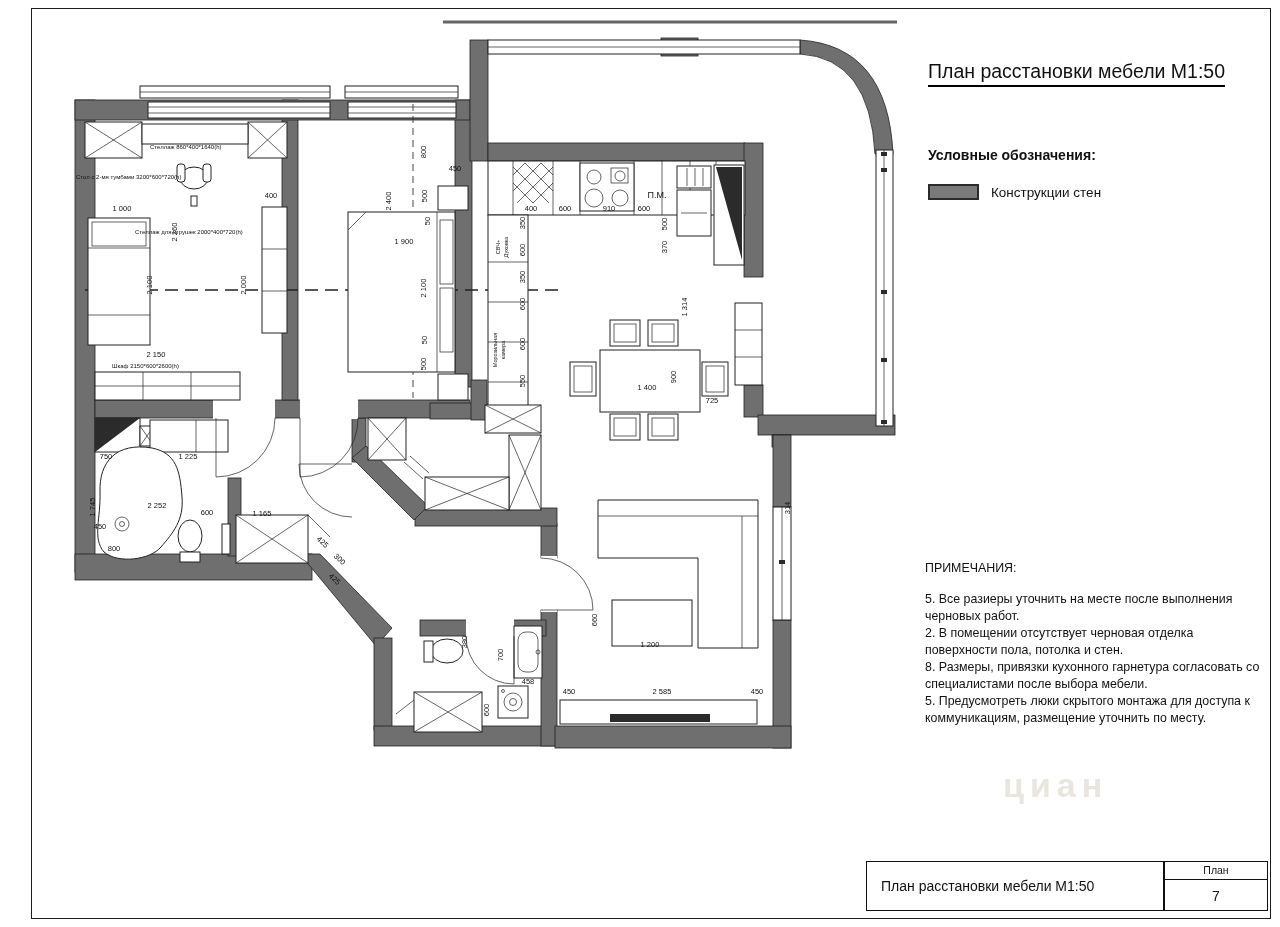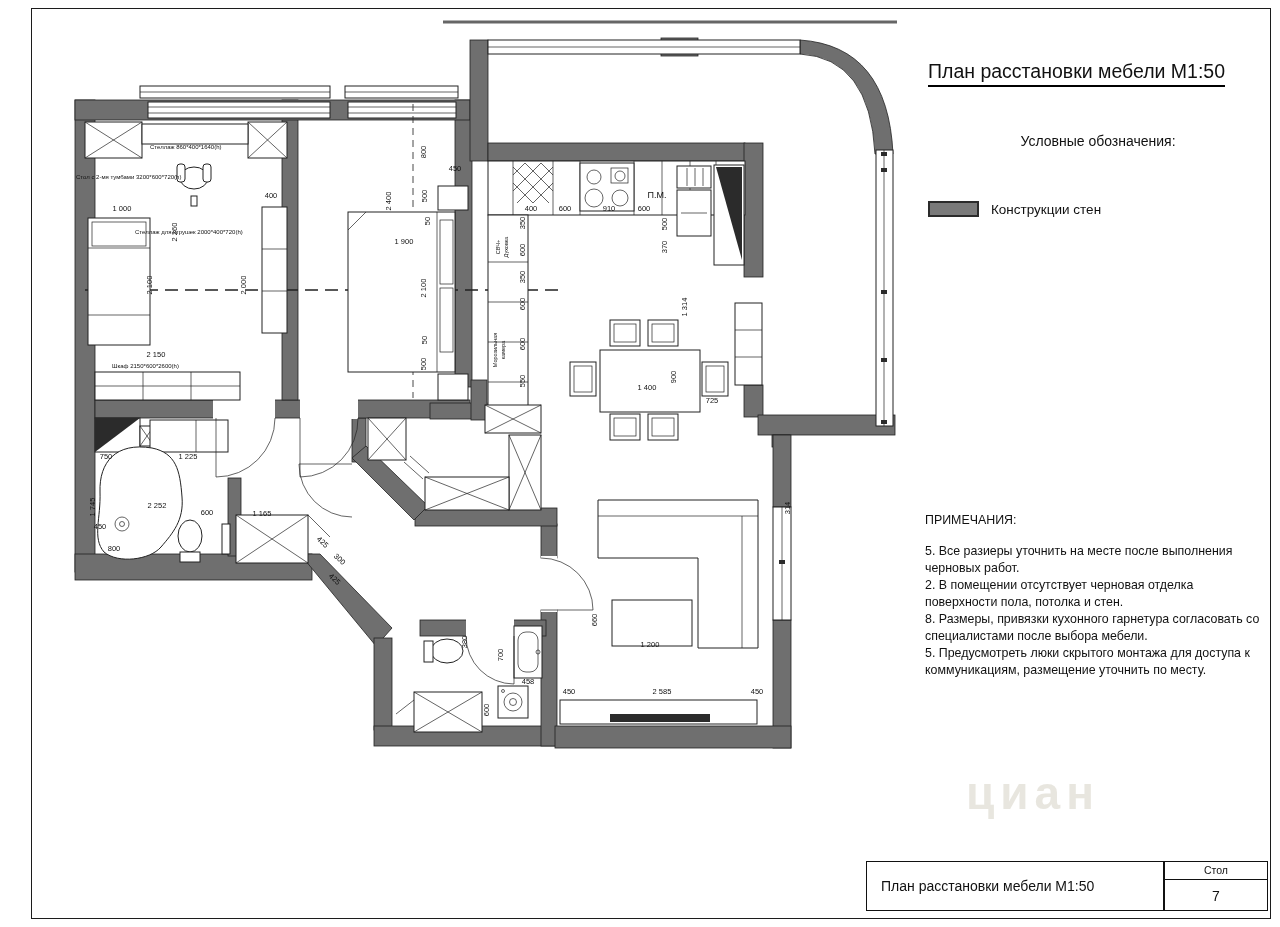--- a/index.html
+++ b/index.html
@@ -12,26 +12,26 @@
   .win{fill:#ffffff;stroke:#222;stroke-width:1;}
   .f{fill:#ffffff;stroke:#222;stroke-width:1;}
   .tl{fill:none;stroke:#222;stroke-width:.7;}
   .dk{fill:#2b2b2b;stroke:none;}
   .dash{fill:none;stroke:#222;stroke-width:1.6;stroke-dasharray:13 7;}
   .dash2{fill:none;stroke:#333;stroke-width:.9;stroke-dasharray:7 5;}
   .slab{stroke:#666;stroke-width:3;}
   .ptext{fill:#111;}
   .title{position:absolute;left:928px;top:60px;width:340px;font-size:19.5px;}
   .title span{display:inline-block;border-bottom:2px solid #000;padding-bottom:2px;}
-  .legend-h{position:absolute;left:928px;top:133px;width:340px;text-align:center;font-size:14px;}
-  .legend-row{position:absolute;left:928px;top:184px;display:flex;align-items:center;font-size:13.5px;margin-top:17px;}
+  .legend-h{position:absolute;left:928px;top:147px;width:340px;text-align:left;font-size:14px;font-weight:bold;}
+  .legend-row{position:absolute;left:928px;top:184px;display:flex;align-items:center;font-size:13.5px;}
   .swatch{display:inline-block;width:47px;height:12px;background:#7a7a7a;border:2px solid #2b2b2b;margin-right:12px;}
   .notes{position:absolute;left:925px;top:512px;width:338px;font-size:12.4px;line-height:17px;}
-  .notes-h{margin-bottom:14px;}
-  .watermark{position:absolute;left:966px;top:766px;font-size:46px;font-weight:bold;
+  .notes-h{margin-bottom:14px;margin-top:48px;}
+  .watermark{position:absolute;left:1003px;top:766px;font-size:34px;font-weight:bold;
              color:rgba(205,200,183,0.45);letter-spacing:6px;}
   .tb-title{position:absolute;left:866px;top:861px;width:298px;height:50px;border:1.6px solid #111;
             display:flex;align-items:center;padding-left:14px;box-sizing:border-box;font-size:14px;}
   .tb-sheet{position:absolute;left:1164px;top:861px;width:104px;height:50px;border:1.6px solid #111;box-sizing:border-box;}
   .tb-sheet-h{height:17px;border-bottom:1.4px solid #111;text-align:center;font-size:10.5px;line-height:16px;}
   .tb-sheet-n{text-align:center;font-size:14px;line-height:32px;}
 </style>
 </head>
 <body>
 
@@ -301,16 +301,16 @@
     <div>8. Размеры, привязки кухонного гарнетура согласовать со специалистами после выбора мебели.</div>
     <div>5. Предусмотреть люки скрытого монтажа для доступа к коммуникациям, размещение уточнить по месту.</div>
   </div>
 
   <div class="watermark">циан</div>
 
   <div class="tb-title">
     <span>План расстановки мебели М1:50</span>
   </div>
   <div class="tb-sheet">
-    <div class="tb-sheet-h">Стол</div>
+    <div class="tb-sheet-h">План</div>
     <div class="tb-sheet-n">7</div>
   </div>
 </div>
 
 </body></html>

